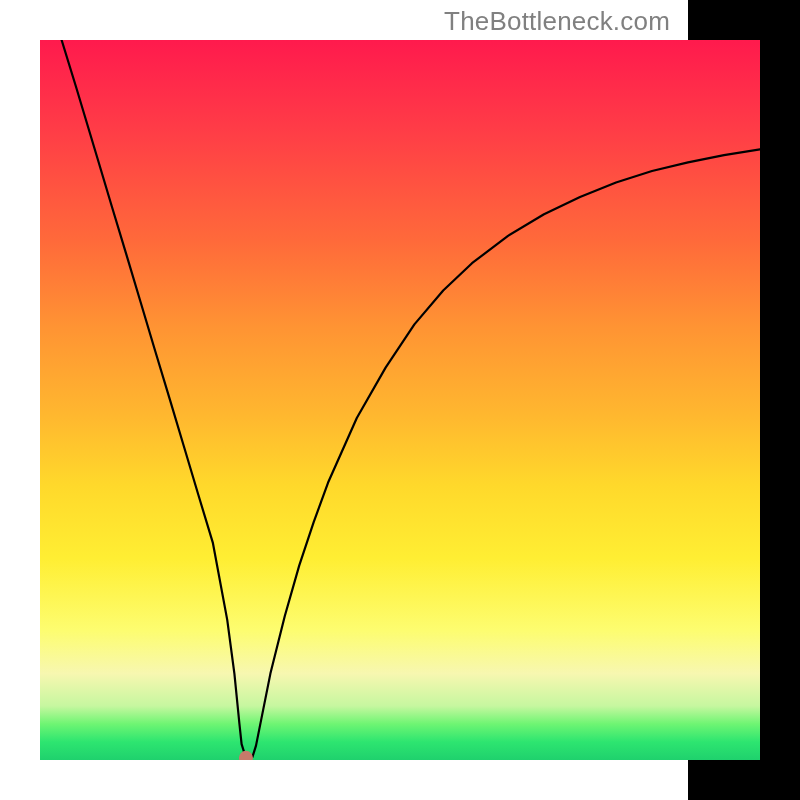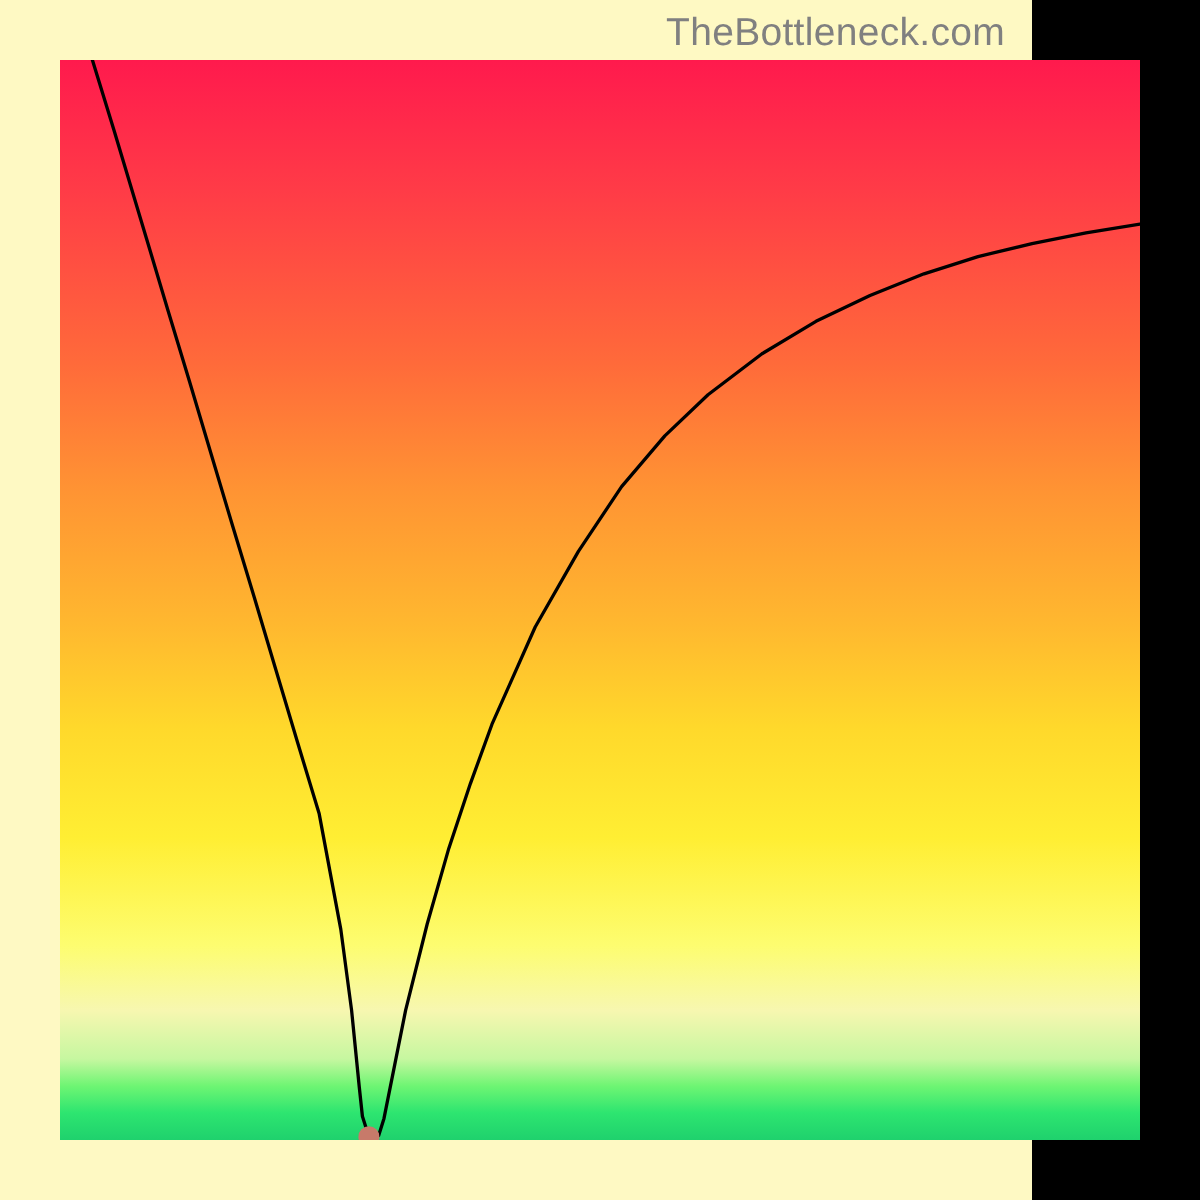--- a/index.html
+++ b/index.html
@@ -8,21 +8,21 @@
     width: 800px;
     height: 800px;
     overflow: hidden;
     background: #000;
     font-family: Arial, Helvetica, sans-serif;
   }
   .frame {
     position: relative;
     width: 688px;
     height: 800px;
-    background: #fef9c3;
+    background: #ffffff;
   }
   .plot {
     position: absolute;
     left: 40px;
     top: 40px;
     width: 720px;
     height: 720px;
     
     background: linear-gradient(
       to bottom,

